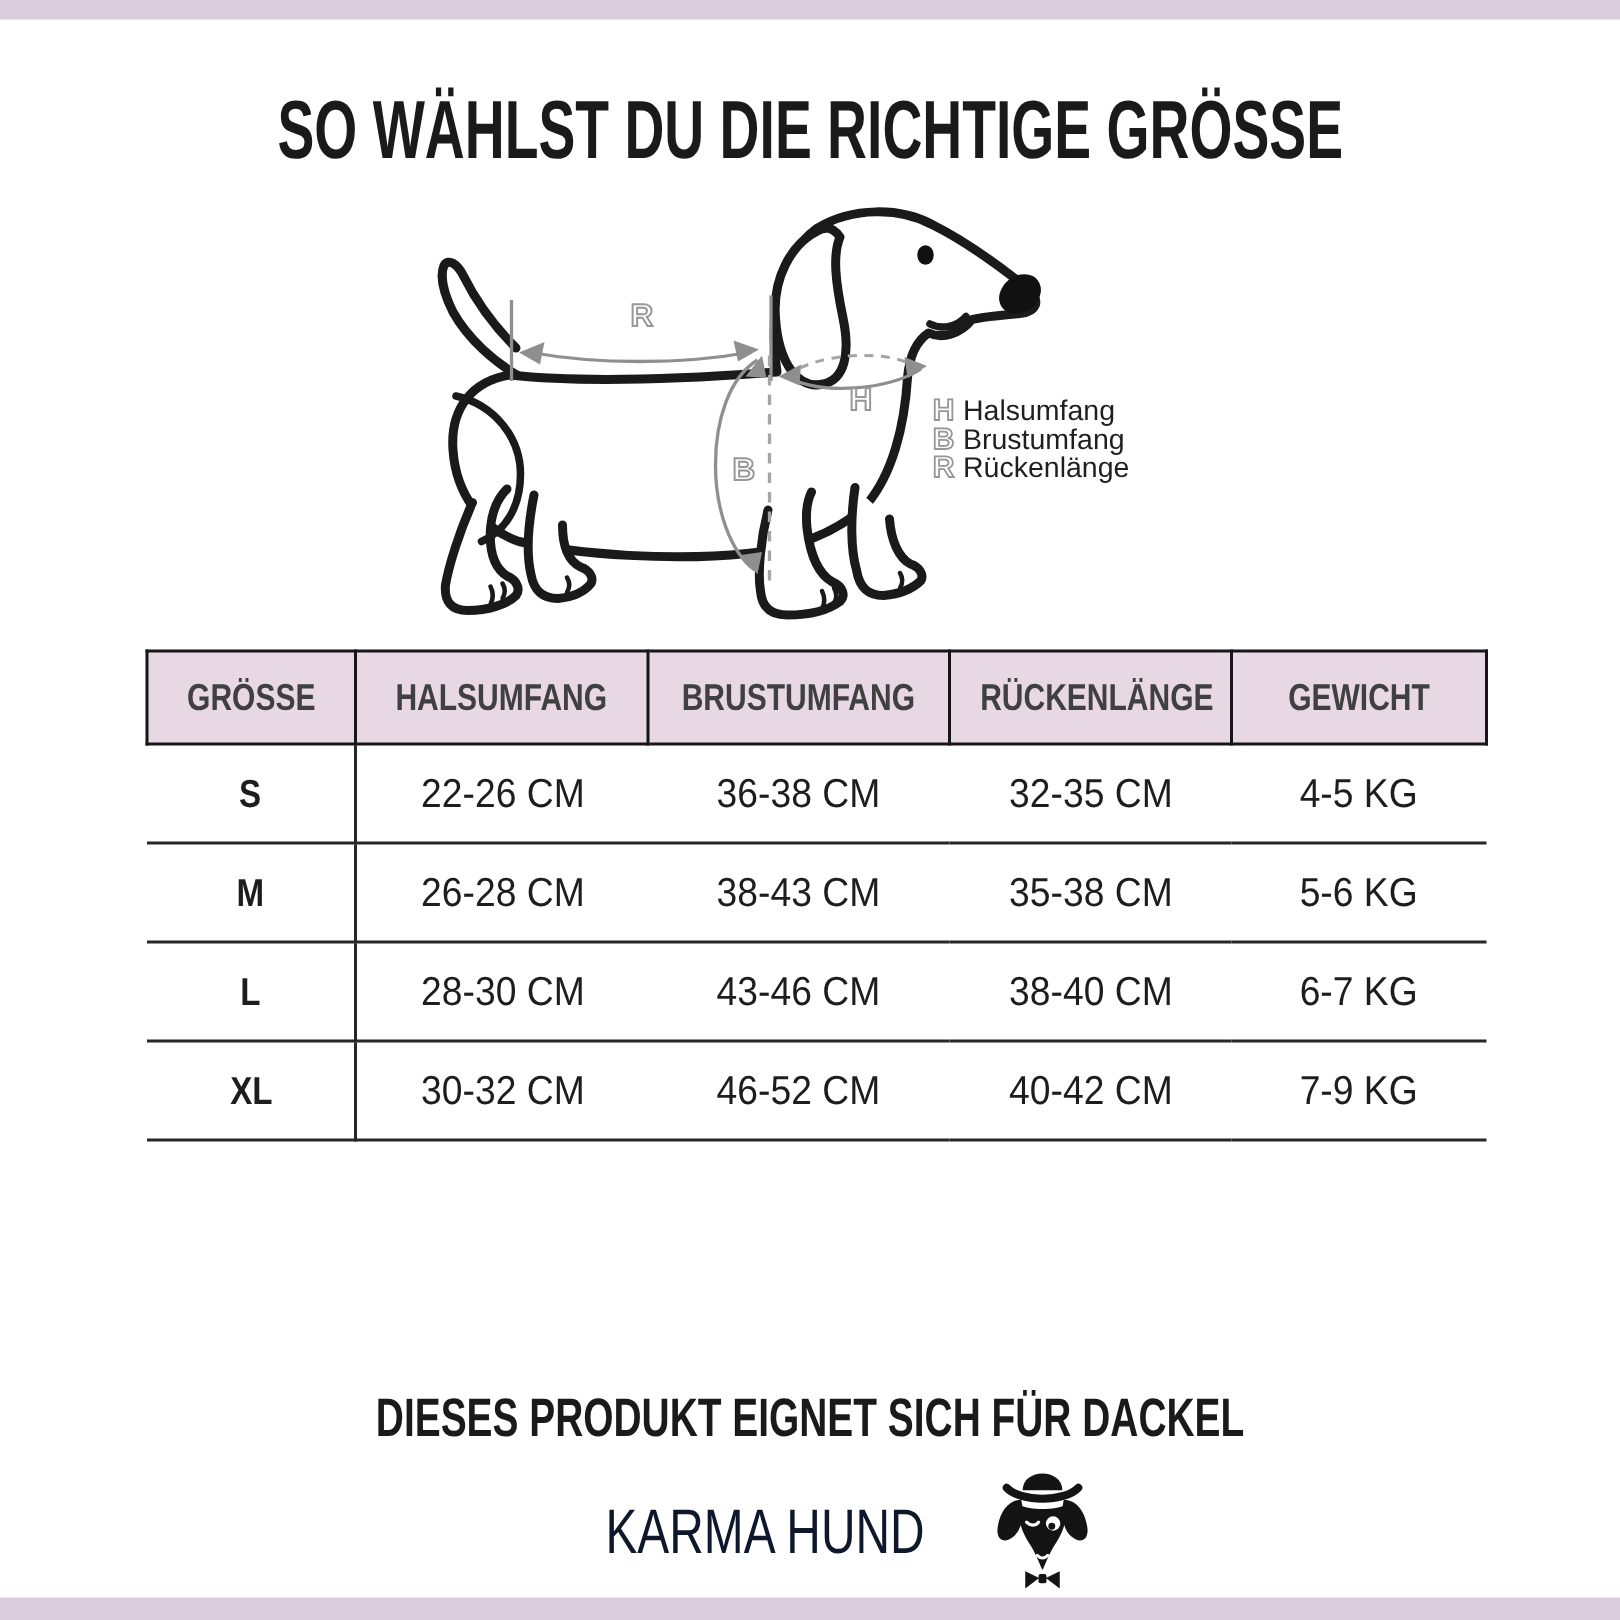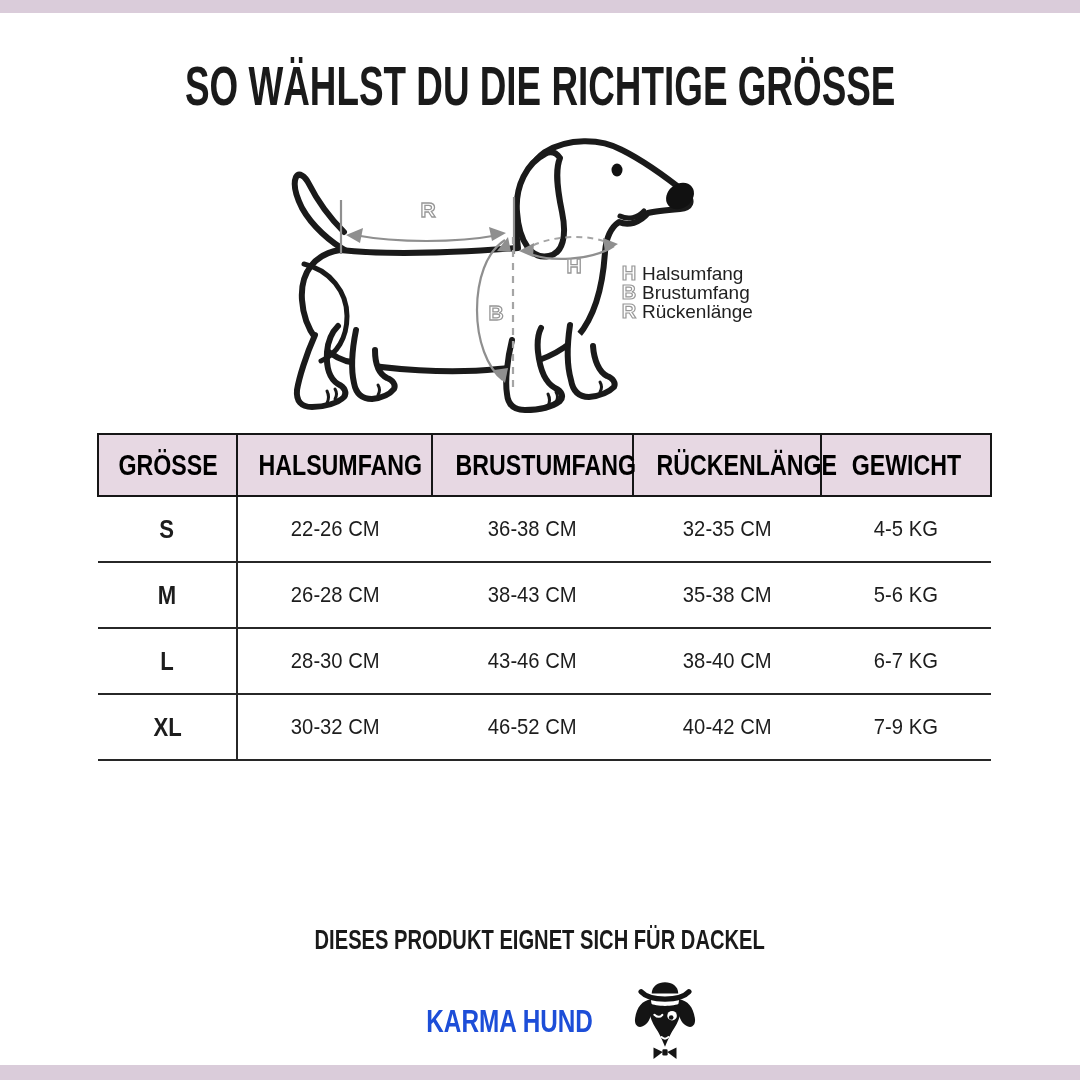--- a/index.html
+++ b/index.html
@@ -25,38 +25,38 @@
 
   .dog-wrap{position:absolute;left:250px;top:132px;width:580px;height:310px;}
 
   table.size{
     position:absolute;left:97px;top:433px;width:895px;
     border-collapse:collapse;table-layout:fixed;text-align:center;
   }
   table.size thead th{
     background:var(--header-bg,#e7d8e3);
     border:2px solid #161616;
-    height:60px;font-size:29px;font-weight:700;color:#000000;padding:0;
+    height:60px;font-size:25px;font-weight:700;color:#404040;padding:0;
   }
   table.size tbody th,table.size tbody td{
     height:64px;border-bottom:2px solid #272727;padding:0;background:#fff;
   }
   table.size tbody th{font-size:26px;font-weight:700;border-right:2px solid #272727;}
-  table.size tbody td{font-size:22px;font-weight:400;}
+  table.size tbody td{font-size:27px;font-weight:400;}
 
   .footer-note{
     position:absolute;top:924px;left:0;width:1080px;text-align:center;
-    font-size:28px;font-weight:700;white-space:nowrap;color:#1a1a1a;
+    font-size:36px;font-weight:700;white-space:nowrap;color:#1a1a1a;
   }
   .logo-row{
     position:absolute;top:975px;left:0;width:1080px;height:92px;
     display:flex;align-items:center;justify-content:center;gap:6px;
     transform:translateX(12px);
   }
-  .logo-text{font-size:32px;font-weight:700;white-space:nowrap;color:#1d4ed8;letter-spacing:0;}
+  .logo-text{font-size:42px;font-weight:400;white-space:nowrap;color:#0f172a;letter-spacing:0;}
 </style>
 </head>
 <body>
 
 <div class="canvas" style="--band: #daccda; --header-bg: #e7d8e3;">
 
   <div class="band top"></div>
   <div class="band bottom"></div>
 
   <div class="title">

